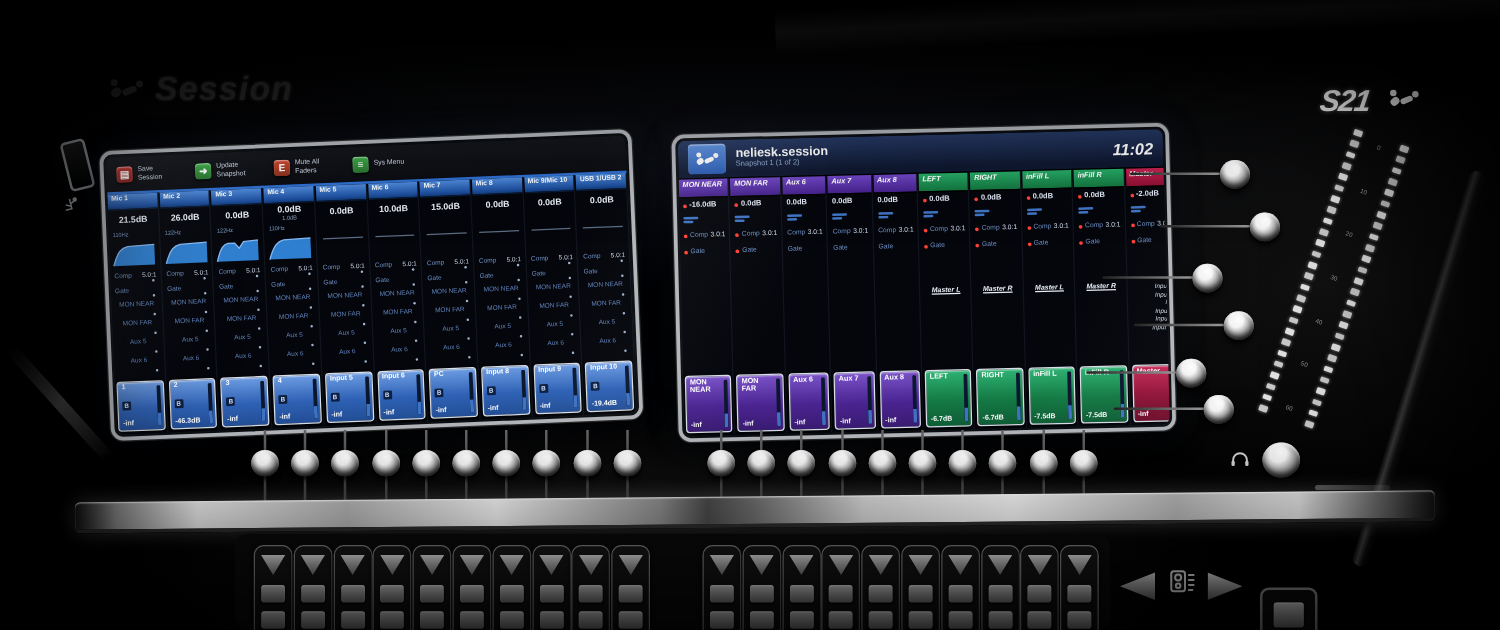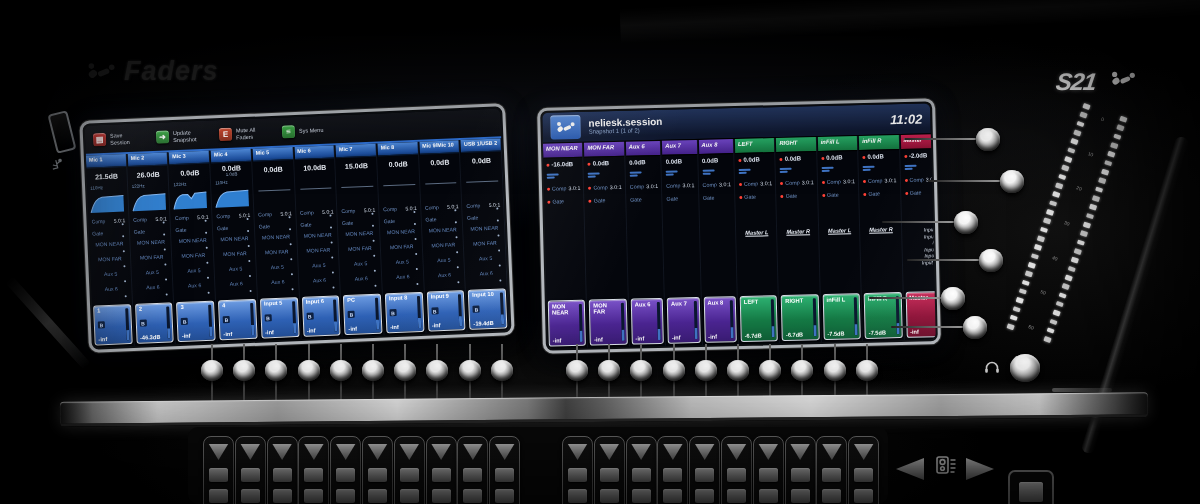--- a/index.html
+++ b/index.html
@@ -196,21 +196,21 @@
 <div class="right-edge"></div>
 <div class="left-corner-edge"></div>
 
 <div class="digico-wordmark">
   <svg width="30" height="22" viewBox="0 0 28 20" fill="currentColor">
     <circle cx="5" cy="4.5" r="2.6"></circle>
     <rect x="2.5" y="8.5" width="8" height="6.5" rx="3.2" transform="rotate(-38 6.5 11.8)"></rect>
     <rect x="11" y="8" width="11" height="5" rx="2.5" transform="rotate(-22 16.5 10.5)"></rect>
     <circle cx="24" cy="5.5" r="2.6"></circle>
   </svg>
-  <span>Faders</span>
+  <span>Session</span>
 </div>
 <div class="s21-logo">S21</div>
 <div class="s21-glyph">
   <svg width="26" height="19" viewBox="0 0 28 20" fill="currentColor">
     <circle cx="5" cy="4.5" r="2.8"></circle>
     <rect x="2.5" y="8.5" width="8" height="6.5" rx="3.2" transform="rotate(-38 6.5 11.8)"></rect>
     <rect x="11" y="8" width="11" height="5" rx="2.5" transform="rotate(-22 16.5 10.5)"></rect>
     <circle cx="24" cy="5.5" r="2.8"></circle>
   </svg>
 </div>

